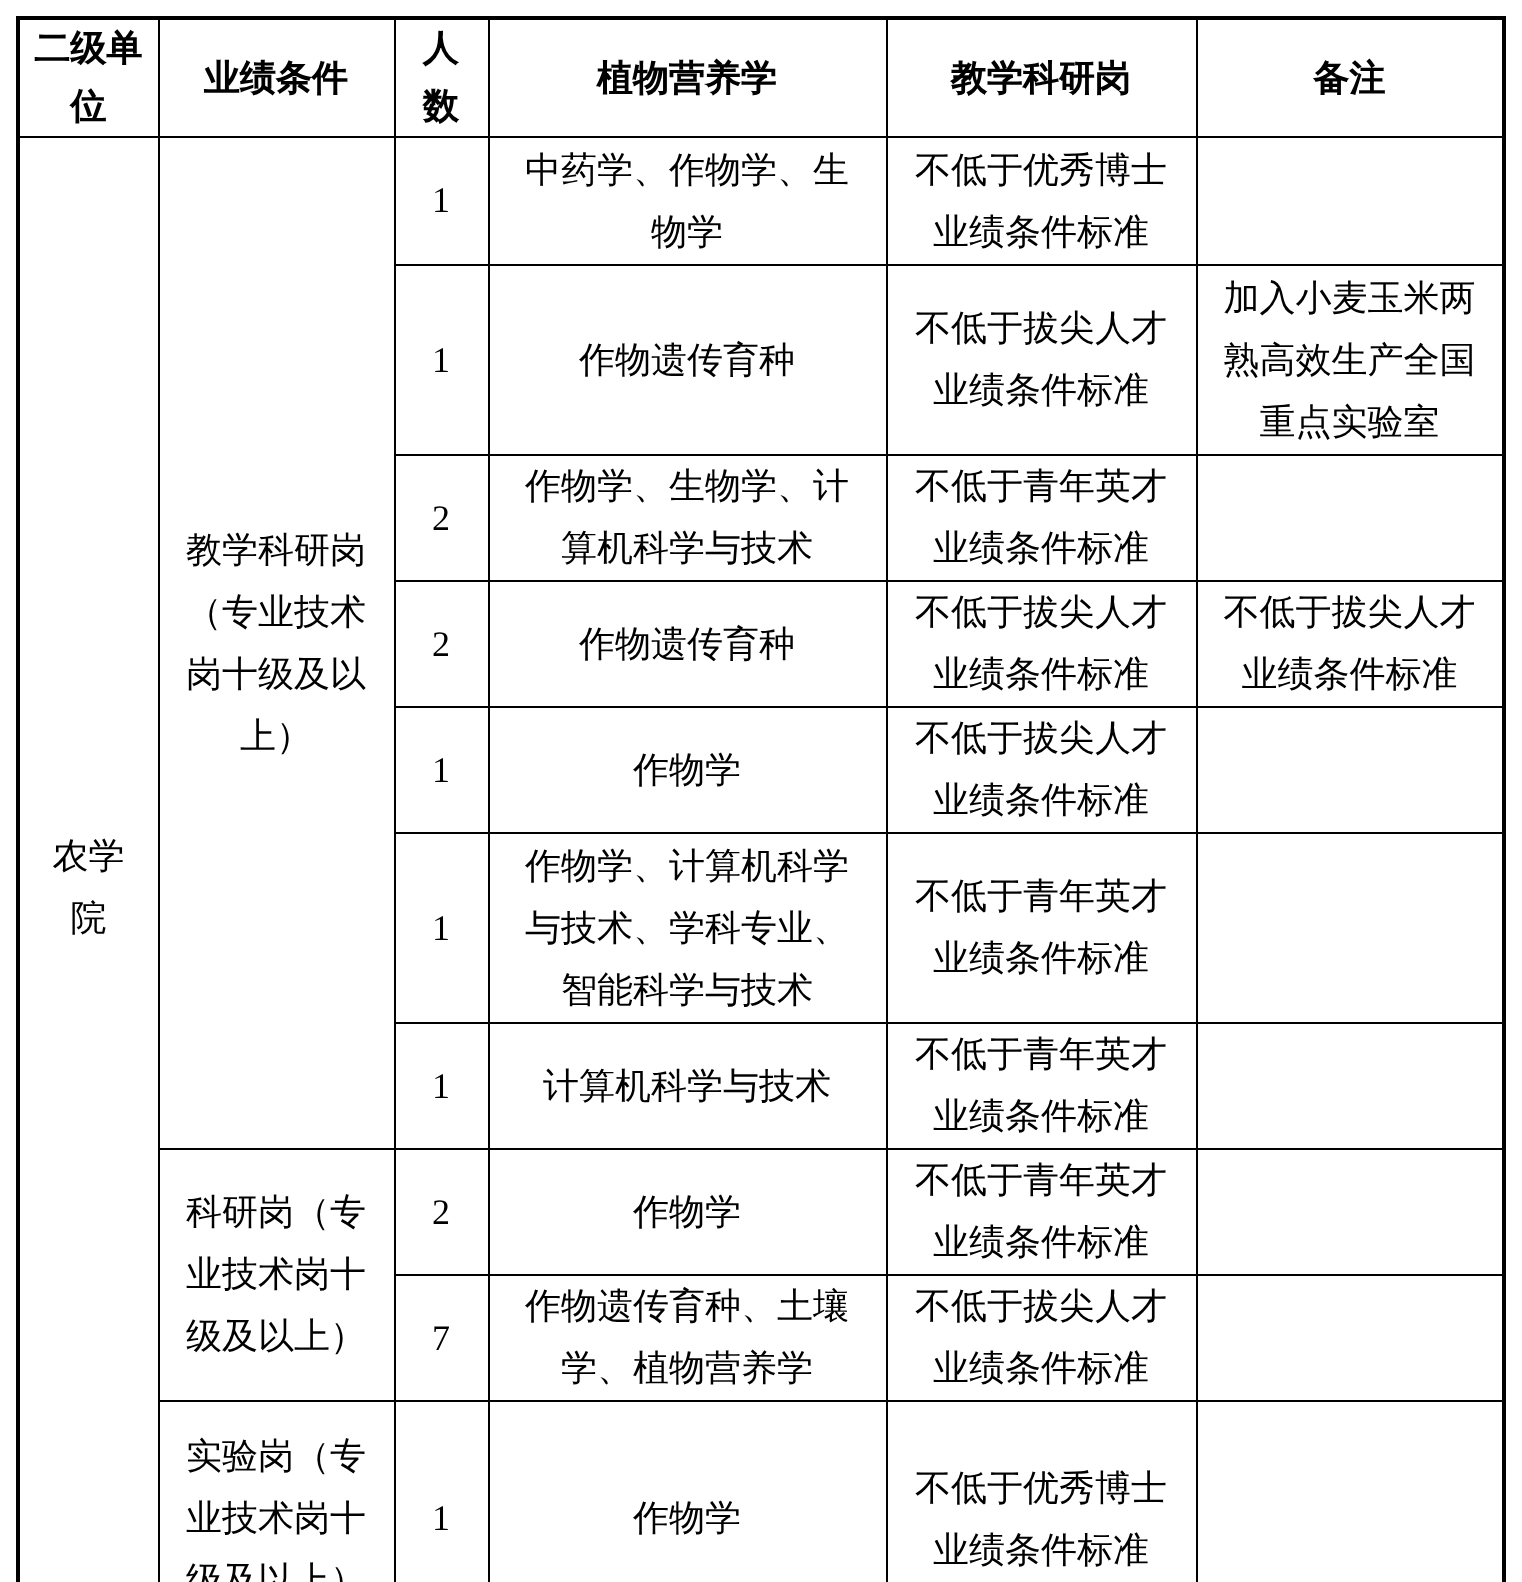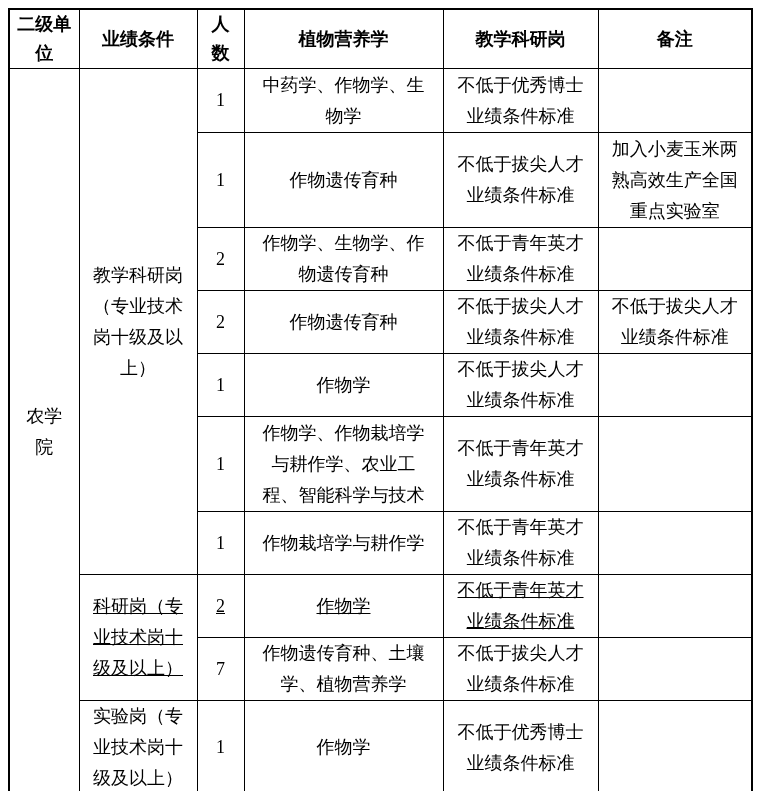--- a/index.html
+++ b/index.html
@@ -41,35 +41,35 @@
   }
   
   col.c-unit   { width: 70px; }
   col.c-pos    { width: 118px; }
   col.c-count  { width: 47px; }
   col.c-major  { width: 199px; }
   col.c-cond   { width: 155px; }
   col.c-remark { width: 154px; }
   
   td.c-unit   { padding: 0 9px; }
-  td.c-pos    { padding: 0 9px; }
+  td.c-pos    { padding: 12px 9px; }
   td.c-count  { padding: 0 2px; }
   td.c-major  { padding: 0 10px; }
   td.c-cond   { padding: 0 7px; }
   td.c-remark { padding: 0 7px; }
   
   tr.rh  { height: 59px; }
   tr.r1  { height: 64px; }
   tr.r2  { height: 95px; }
   tr.r3  { height: 63px; }
   tr.r4  { height: 63px; }
   tr.r5  { height: 62px; }
   tr.r6  { height: 95px; }
   tr.r7  { height: 59px; }
-  tr.r8  { height: 63px; text-decoration: underline; }
+  tr.r8  { height: 63px; }
   tr.r9  { height: 62px; }
   tr.r10 { height: 92px; }
 </style>
 </head>
 <body>
 
 <table class="recruit">
   <colgroup>
     <col class="c-unit">
     <col class="c-pos">
@@ -98,45 +98,45 @@
       <td class="c-remark"></td>
     </tr>
     <tr class="r2">
       <td class="c-count">1</td>
       <td class="c-major">作物遗传育种</td>
       <td class="c-cond">不低于拔尖人才业绩条件标准</td>
       <td class="c-remark">加入小麦玉米两熟高效生产全国重点实验室</td>
     </tr>
     <tr class="r3">
       <td class="c-count">2</td>
-      <td class="c-major">作物学、生物学、作物遗传育种</td>
+      <td class="c-major">作物学、生物学、计算机科学与技术</td>
       <td class="c-cond">不低于青年英才业绩条件标准</td>
       <td class="c-remark"></td>
     </tr>
     <tr class="r4">
       <td class="c-count">2</td>
       <td class="c-major">作物遗传育种</td>
       <td class="c-cond">不低于拔尖人才业绩条件标准</td>
       <td class="c-remark">不低于拔尖人才业绩条件标准</td>
     </tr>
     <tr class="r5">
       <td class="c-count">1</td>
       <td class="c-major">作物学</td>
       <td class="c-cond">不低于拔尖人才业绩条件标准</td>
       <td class="c-remark"></td>
     </tr>
     <tr class="r6">
       <td class="c-count">1</td>
-      <td class="c-major">作物学、作物栽培学与耕作学、农业工程、智能科学与技术</td>
+      <td class="c-major">作物学、计算机科学与技术、学科专业、智能科学与技术</td>
       <td class="c-cond">不低于青年英才业绩条件标准</td>
       <td class="c-remark"></td>
     </tr>
     <tr class="r7">
       <td class="c-count">1</td>
-      <td class="c-major">作物栽培学与耕作学</td>
+      <td class="c-major">计算机科学与技术</td>
       <td class="c-cond">不低于青年英才业绩条件标准</td>
       <td class="c-remark"></td>
     </tr>
     <tr class="r8">
       <td class="c-pos" rowspan="2">科研岗（专业技术岗十级及以上）</td>
       <td class="c-count">2</td>
       <td class="c-major">作物学</td>
       <td class="c-cond">不低于青年英才业绩条件标准</td>
       <td class="c-remark"></td>
     </tr>

